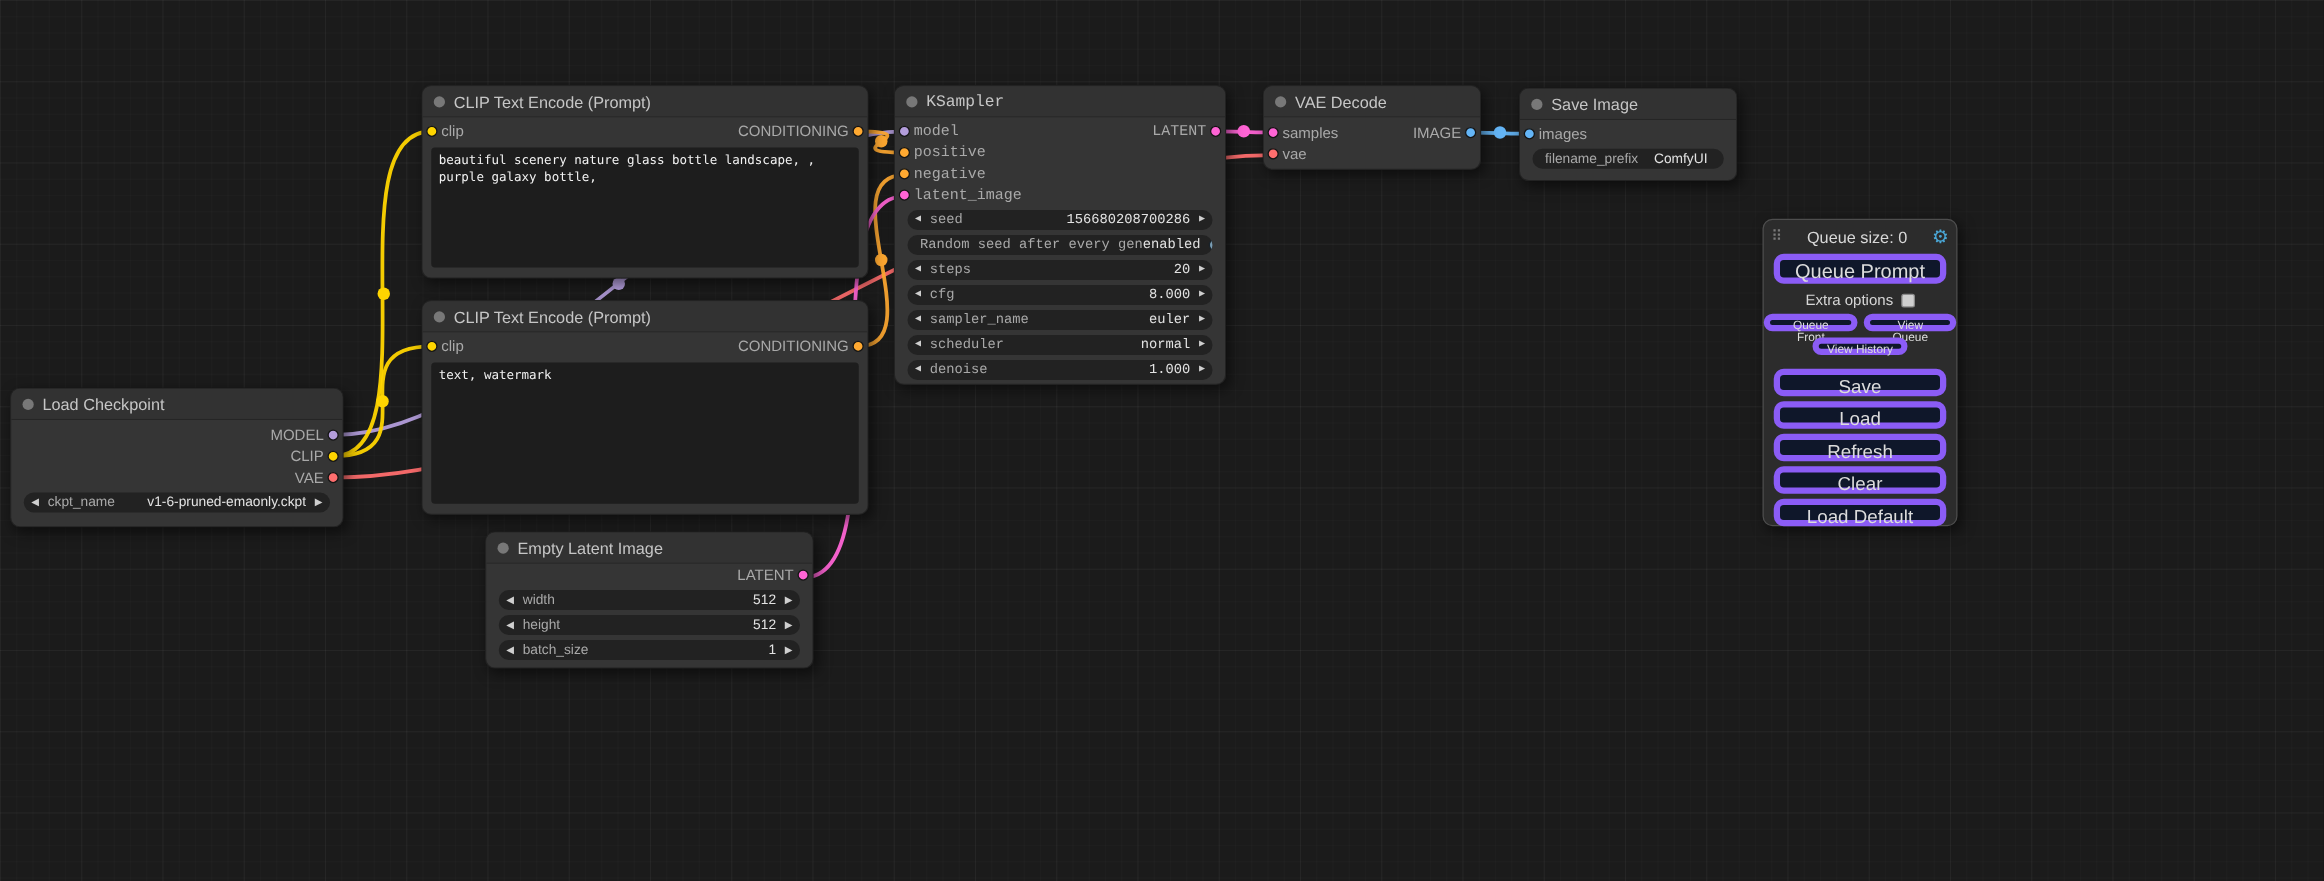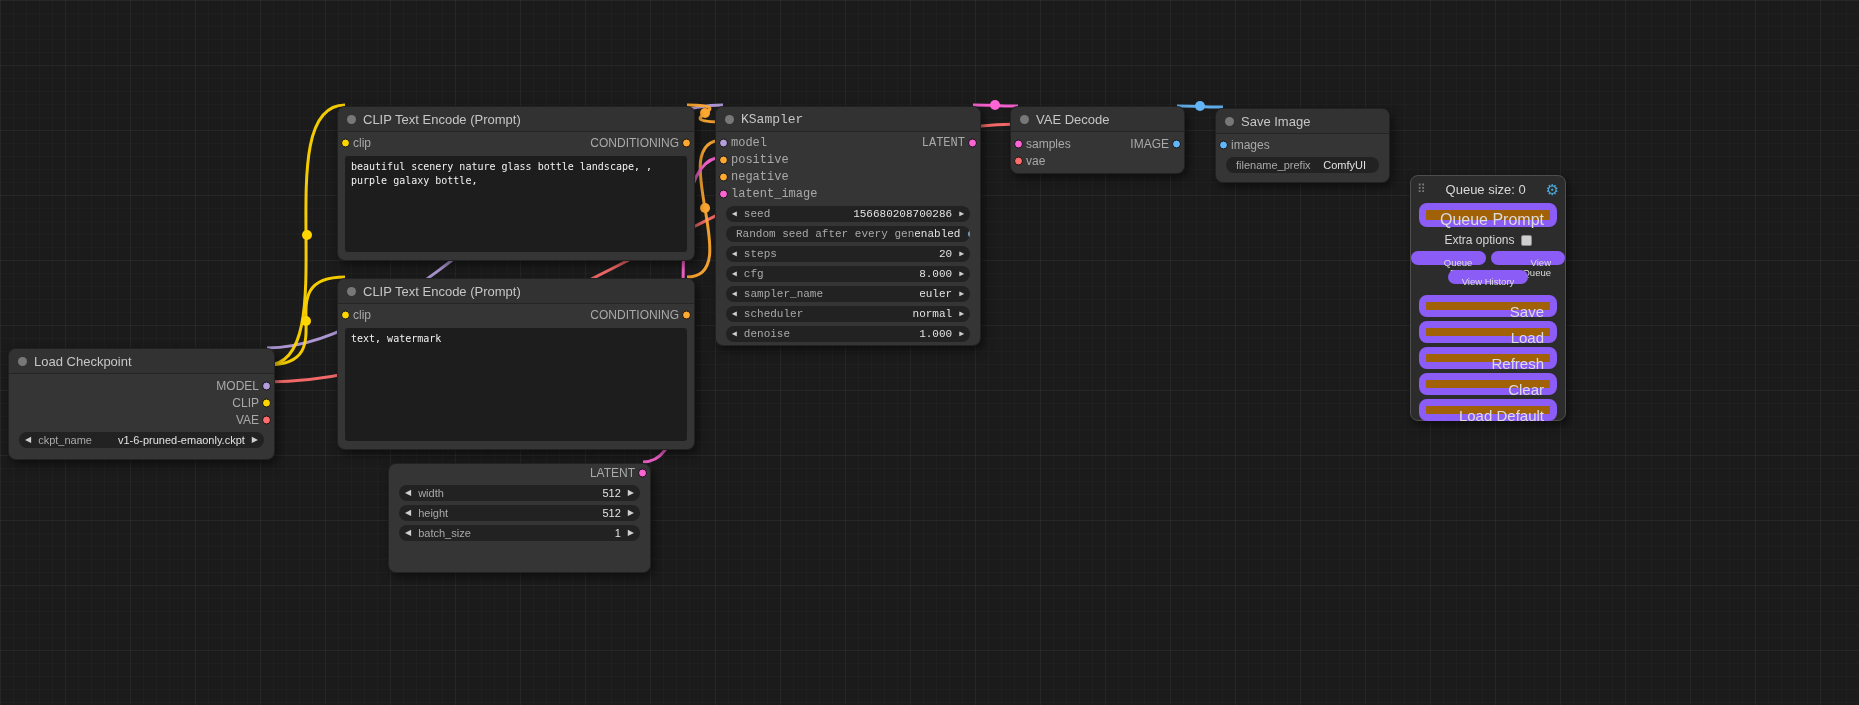--- a/index.html
+++ b/index.html
@@ -13,21 +13,21 @@
       linear-gradient(rgba(255,255,255,0.015) 1px, transparent 1px),
       linear-gradient(90deg, rgba(255,255,255,0.015) 1px, transparent 1px);
     background-size:65px 65px,65px 65px,13px 13px,13px 13px;
   }
   #wires{position:absolute;left:0;top:0;z-index:0;}
   #wires path{fill:none;stroke-width:3;opacity:0.95;}
 
   .node{
     position:absolute;z-index:1;background:#353535;border-radius:8px;
     box-shadow:3px 4px 10px rgba(0,0,0,0.5);color:#aaa;
-    border:1px solid rgba(0,0,0,0.35);box-sizing:border-box;margin-top:38px;
+    border:1px solid rgba(0,0,0,0.35);box-sizing:border-box;
   }
   .node-title{
     height:24px;display:flex;align-items:center;background:#333030;
     background:#323232;border-radius:7px 7px 0 0;border-bottom:1px solid rgba(0,0,0,0.25);
   }
   .title-dot{width:9px;height:9px;border-radius:50%;background:#787878;margin:0 7px 0 9px;flex:0 0 auto;}
   .title-text{font-size:13px;color:#c6c6c6;white-space:nowrap;}
 
   .slot{position:relative;display:flex;align-items:center;height:17px;padding:0 15px;}
   .port{width:9px;height:9px;border-radius:50%;border:1px solid #141414;position:absolute;top:50%;transform:translateY(-50%);box-sizing:border-box;}
@@ -57,22 +57,22 @@
   #queue-panel{
     position:absolute;z-index:2;left:1410px;top:175px;width:156px;height:246px;
     background:#2c2c2c;border:1px solid #4e4e4e;border-radius:8px;box-sizing:border-box;
     box-shadow:3px 4px 10px rgba(0,0,0,0.5);
   }
   .qp-header{display:flex;align-items:center;height:20px;margin:3px 6px 0 6px;}
   .drag{color:#7a7a7a;font-size:12px;cursor:grab;}
   .qsize{flex:1;text-align:center;font-size:13px;color:#d8d8d8;}
   .gear{font-size:15px;cursor:pointer;line-height:1;}
   .qp-btn{
-    display:block;background:#a16207;border:7px solid #8b5cf6;color:#dcdcdc;
-    border-radius:8px;cursor:pointer;font-family:"Liberation Sans",sans-serif;text-align:right;
+    display:block;background:#0f172a;border:5px solid #8b5cf6;color:#dcdcdc;
+    border-radius:8px;cursor:pointer;font-family:"Liberation Sans",sans-serif;
   }
   .qp-btn.big{width:calc(100% - 16px);margin:4px 8px 0 8px;height:24px;font-size:16px;}
   .qp-btn.med{width:calc(100% - 16px);margin:4px 8px 0 8px;height:22px;font-size:15px;}
   .qp-btn.small{height:14px;font-size:9.5px;padding:0 7px;border-radius:7px;line-height:1;}
   .qp-extra{display:flex;align-items:center;justify-content:center;gap:6px;margin-top:6px;font-size:12px;color:#d6d6d6;}
   .checkbox{width:11px;height:11px;background:#cfcfcf;border:1px solid #8a8a8a;border-radius:2px;box-sizing:border-box;cursor:pointer;}
   .qp-row{display:flex;justify-content:center;gap:5px;margin-top:4px;}
   .qp-row.spacer{margin-top:5px;}
   .qp-gap{height:7px;}
 </style>
@@ -149,20 +149,24 @@
     <div class="slot" style="margin-top:2px;">
       <span class="port in" style="background-color: rgb(255, 213, 0);"></span>
       <span class="slot-label in-label">clip</span>
       <span class="slot-label out-label">CONDITIONING</span>
       <span class="port out" style="background-color: rgb(255, 169, 49);"></span>
     </div>
     <textarea class="prompt" style="height: 113px;" spellcheck="false">text, watermark</textarea>
   </div>
 
   <div class="node" style="left:388px;top:425px;width:263px;height:110px;">
+    <div class="node-title">
+      <span class="title-dot"></span>
+      <span class="title-text">Empty Latent Image</span>
+    </div>
     <div class="slot">
       <span class="slot-label out-label">LATENT</span>
       <span class="port out" style="background-color: rgb(255, 100, 213);"></span>
     </div>
     <div class="widget">
       <span class="w-arrow">◀</span>
       <span class="w-label">width</span>
       <span class="w-value">512</span>
       <span class="w-arrow">▶</span>
     </div>

